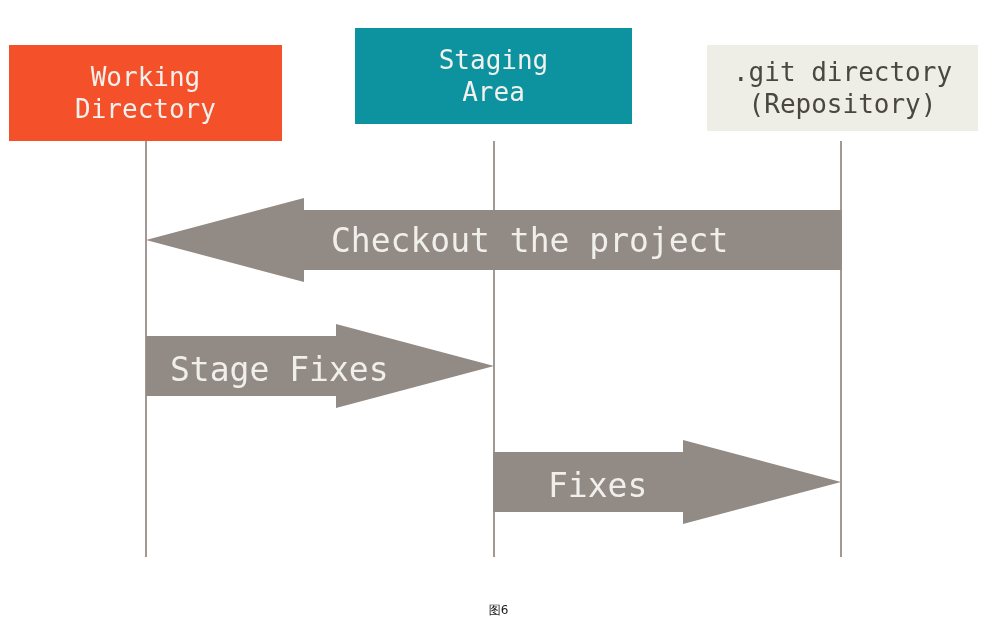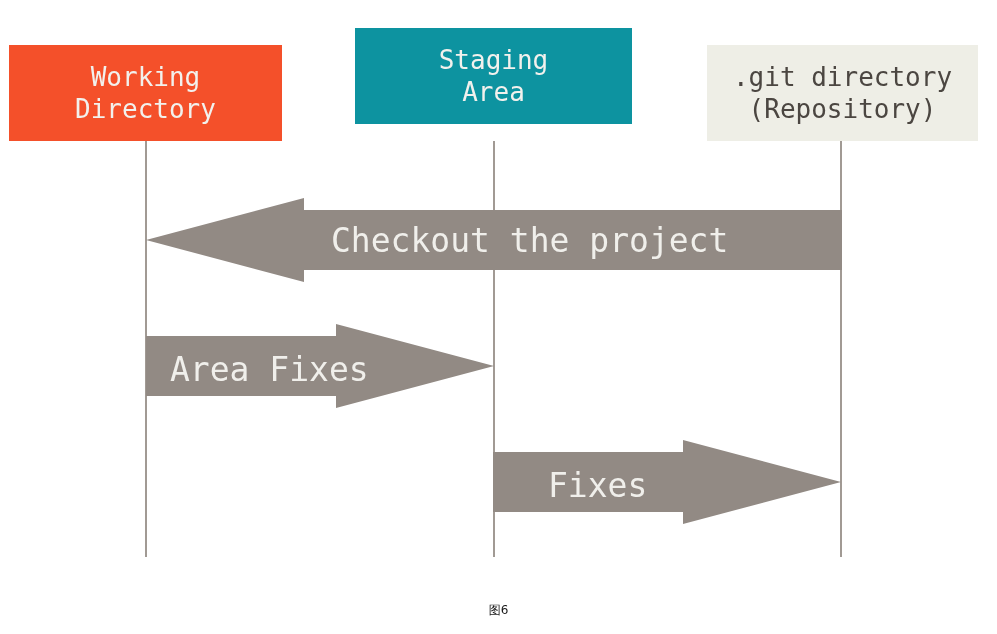--- a/index.html
+++ b/index.html
@@ -36,21 +36,21 @@
     left: 9px;  top: 45px;  width: 273px; height: 96px;
     background: #f4502a;
     color: #f2f1ed;
   }
   #box-staging {
     left: 355px; top: 28px; width: 277px; height: 96px;
     background: #0d93a0;
     color: #f2f1ed;
   }
   #box-repo {
-    left: 707px; top: 45px; width: 271px; height: 96px;
+    left: 707px; top: 45px; width: 271px; height: 86px;
     background: #eeeee6;
     color: #4b4641;
   }
 
   
   .lifeline {
     position: absolute;
     width: 2px;
     background: #a19a94;
     top: 141px;
@@ -125,21 +125,21 @@
       <path d="M 0,42 L 158,0 L 158,12 L 696,12 L 696,72 L 158,72 L 158,84 Z" fill="#928a84"></path>
     </svg>
   </div>
   <div class="arrow-label" id="label-checkout">Checkout the project</div>
 
   <div class="arrow" id="arrow-stage">
     <svg width="348" height="84" viewBox="0 0 348 84">
       <path d="M 348,42 L 190,0 L 190,12 L 0,12 L 0,72 L 190,72 L 190,84 Z" fill="#928a84"></path>
     </svg>
   </div>
-  <div class="arrow-label" id="label-stage">Area Fixes</div>
+  <div class="arrow-label" id="label-stage">Stage Fixes</div>
 
   <div class="arrow" id="arrow-commit">
     <svg width="348" height="84" viewBox="0 0 348 84">
       <path d="M 348,42 L 190,0 L 190,12 L 0,12 L 0,72 L 190,72 L 190,84 Z" fill="#928a84"></path>
     </svg>
   </div>
   <div class="arrow-label" id="label-commit">Fixes</div>
 
   <div id="caption">图6</div>
 

